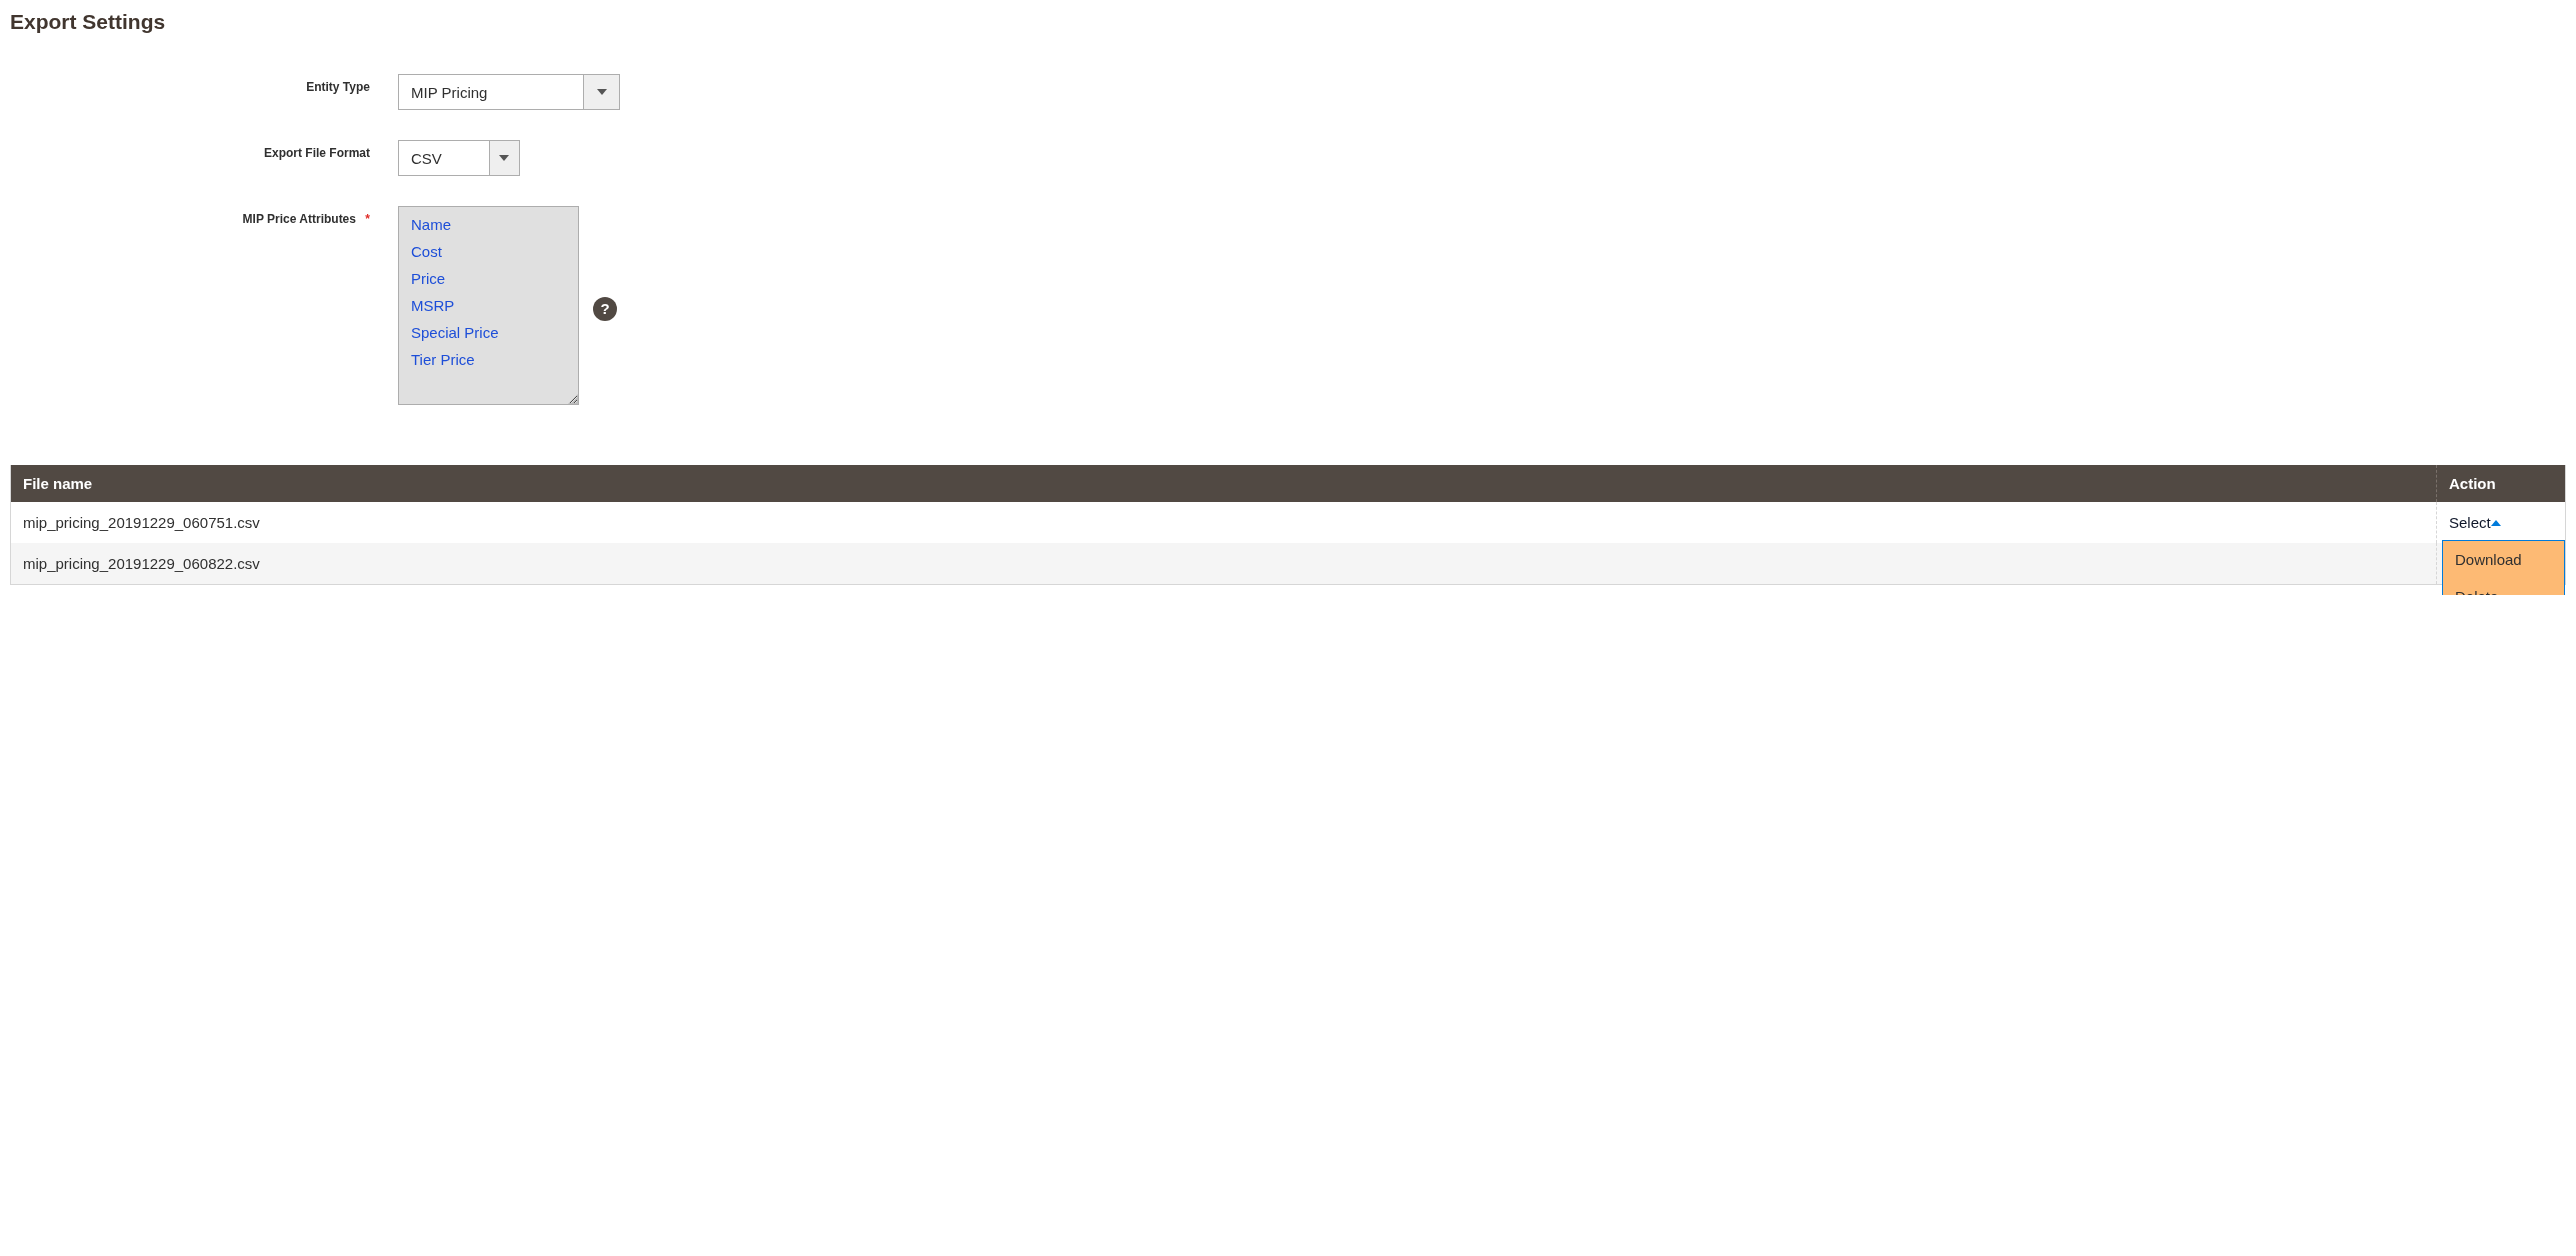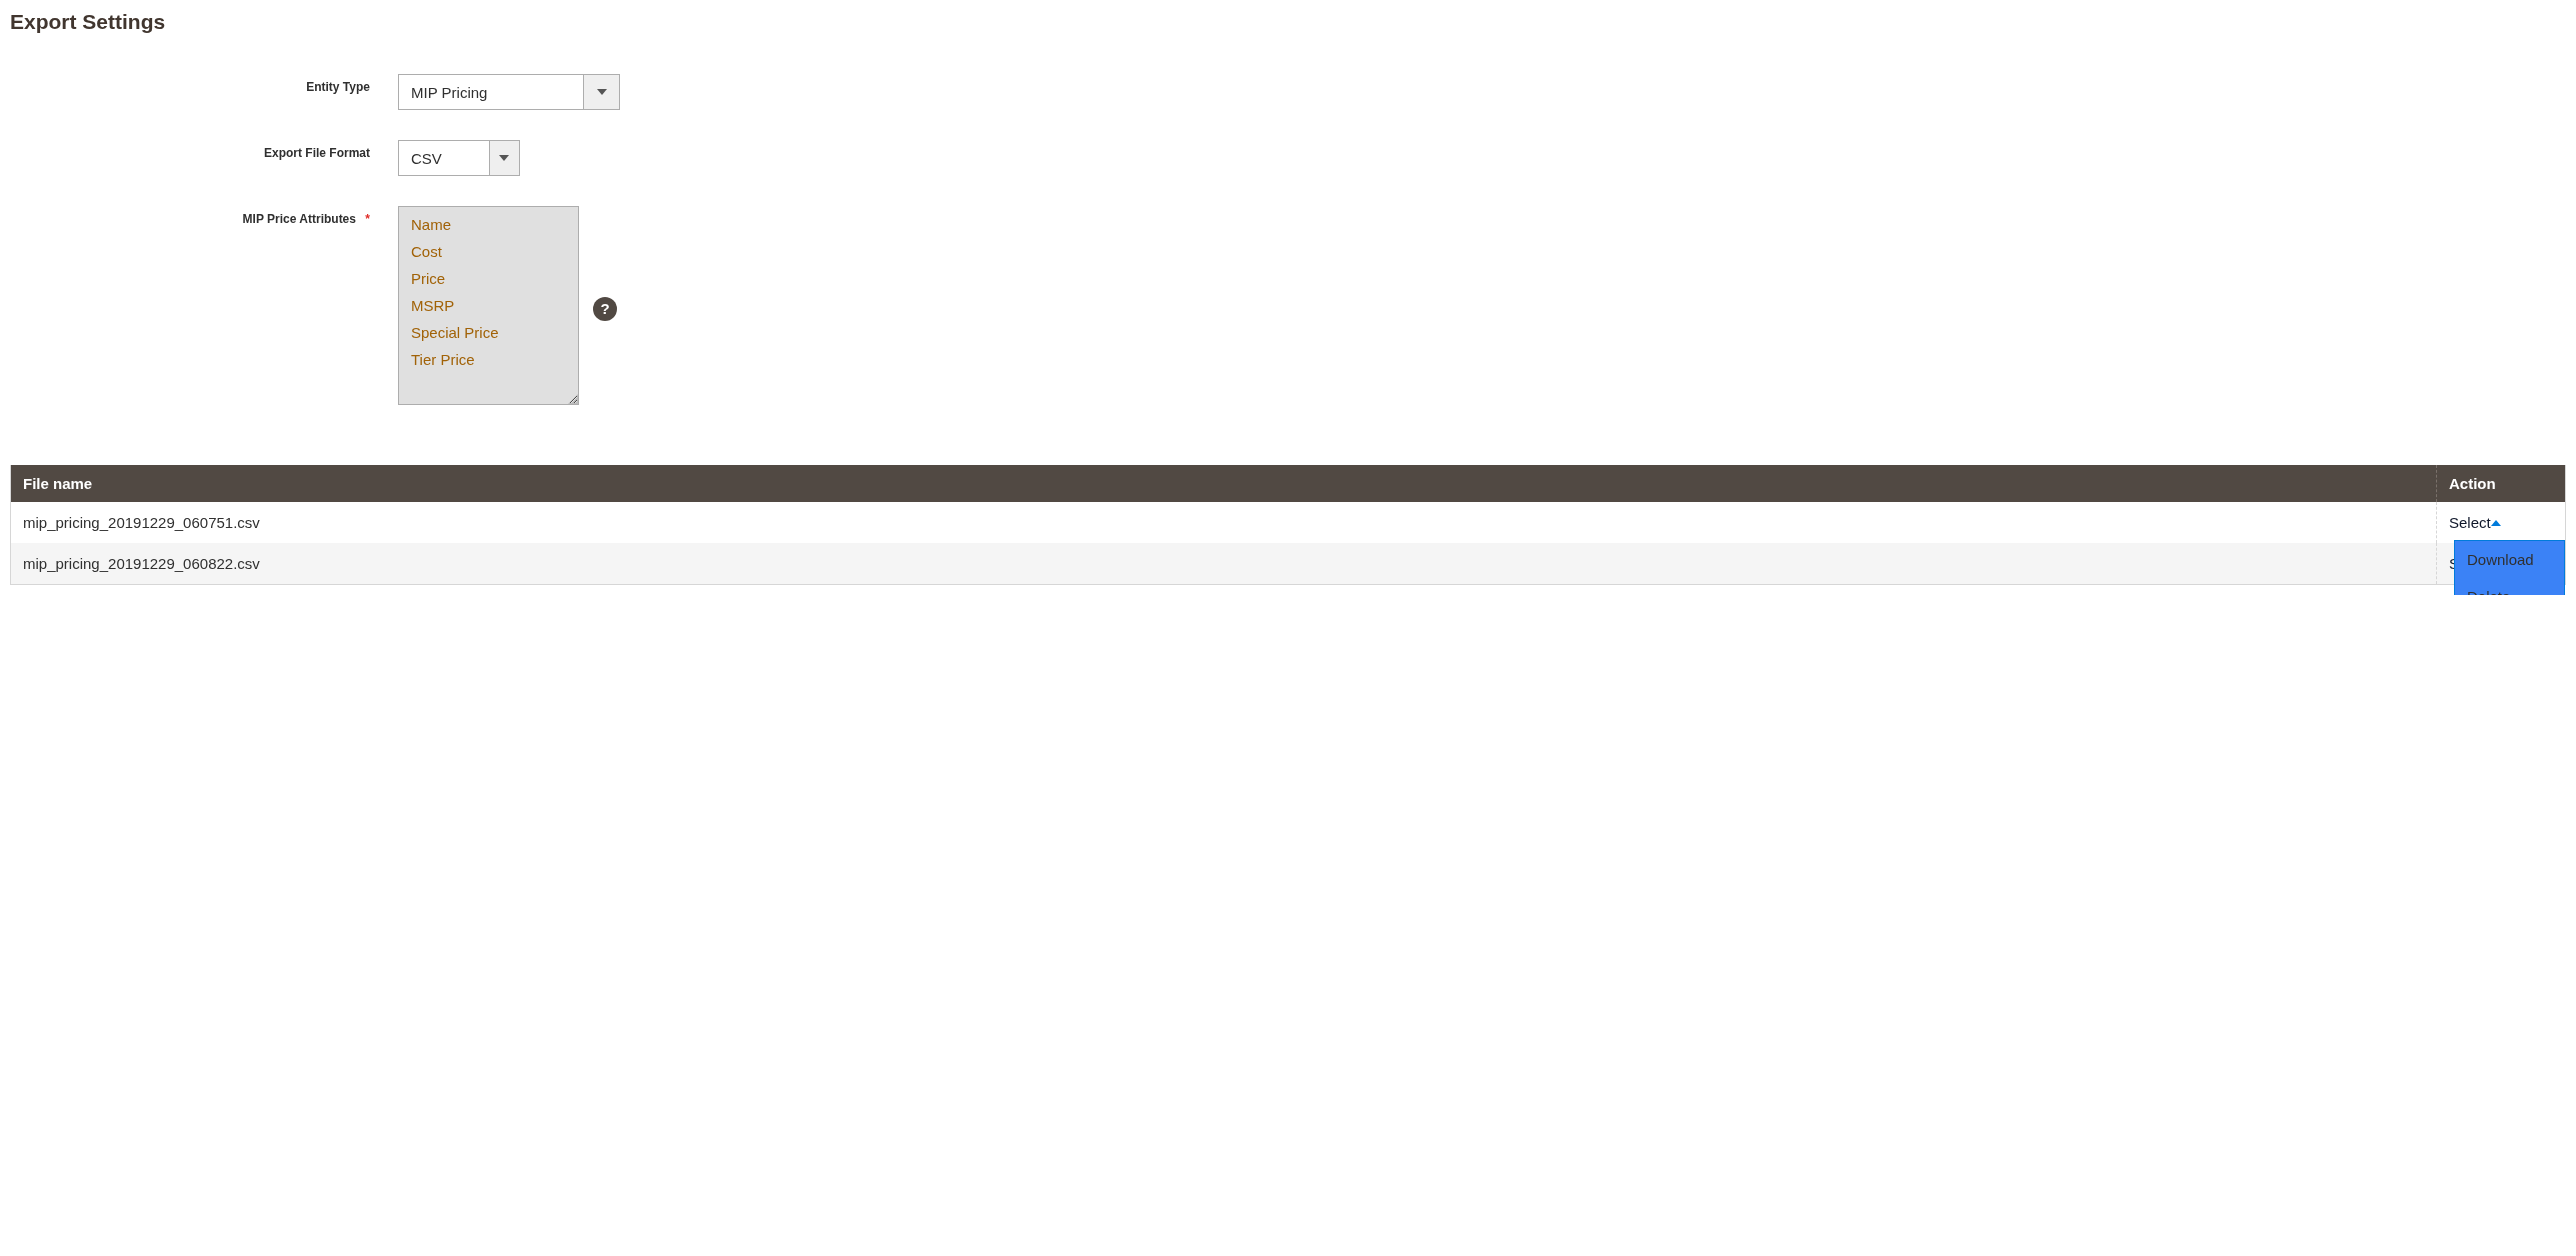--- a/index.html
+++ b/index.html
@@ -98,21 +98,21 @@
       background: #e0e0e0;
       padding: 4px 0;
       resize: both;
       overflow: auto;
       min-height: 199px;
       position: relative;
     }
     .multiselect-option {
       padding: 5px 12px;
       font-size: 15px;
-      color: #a16207;
+      color: #1d4ed8;
       cursor: pointer;
     }
     .resize-handle {
       position: absolute;
       right: 0;
       bottom: 0;
       width: 0;
       height: 0;
       border-style: solid;
       border-width: 0 0 10px 10px;
@@ -167,22 +167,22 @@
       cursor: pointer;
       display: inline-flex;
       align-items: center;
       gap: 0;
     }
     .action-cell { position: relative; }
     .action-menu {
       position: absolute;
       top: 38px;
       right: 0;
-      width: 111px;
-      background: #3b82f6;
+      width: 123px;
+      background: #fdba74;
       border: 1px solid #007bdb;
       z-index: 10;
     }
     .action-menu-item {
       padding: 10px 12px;
       font-size: 15px;
       color: #303030;
       cursor: pointer;
     }
   </style>

